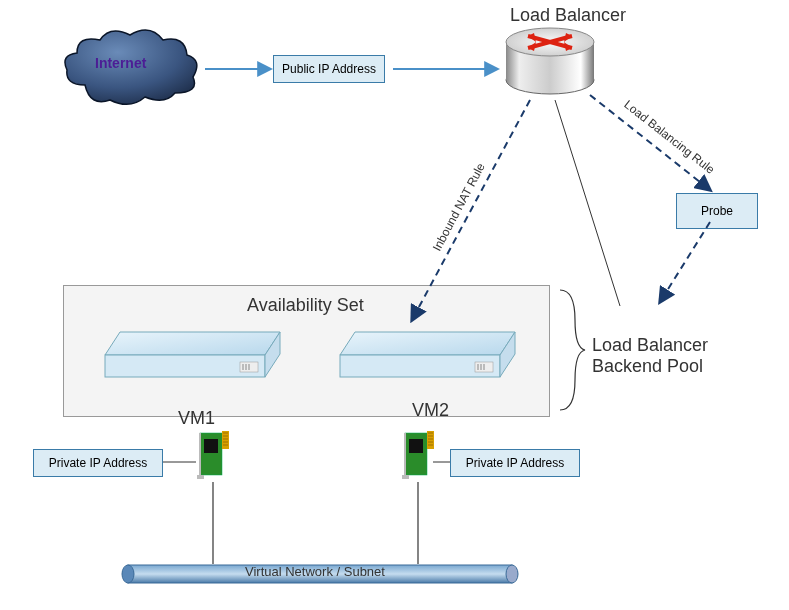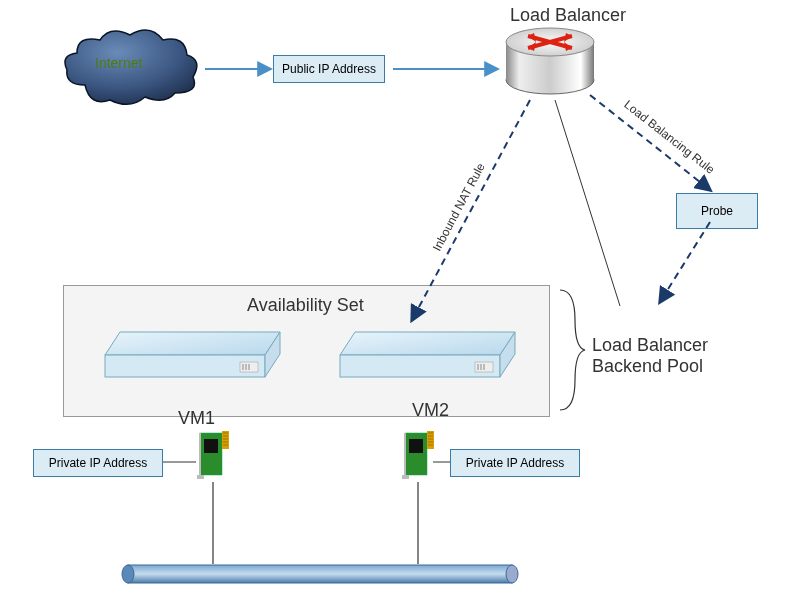--- a/index.html
+++ b/index.html
@@ -50,21 +50,21 @@
   <svg style="position:absolute;left:55px;top:25px;width:150px;height:90px;">
     <defs>
       <radialGradient id="cloudGrad" cx="40%" cy="30%" r="80%">
         <stop offset="0%" stop-color="#6a8bb8"></stop>
         <stop offset="60%" stop-color="#3a5580"></stop>
         <stop offset="100%" stop-color="#1b2a45"></stop>
       </radialGradient>
     </defs>
     <path d="M30 60 Q10 60 12 45 Q5 30 22 28 Q22 10 45 15 Q55 0 75 10 Q95 -2 108 15 Q130 10 132 30 Q148 35 138 52 Q145 68 120 68 Q110 80 90 72 Q75 85 55 75 Q35 82 30 60 Z" fill="url(#cloudGrad)" stroke="#0a1528" stroke-width="1.5"></path>
   </svg>
-  <div class="label" style="left:95px;top:55px;color:#4d7c0f;font-size:14px;font-weight:normal;">Internet</div>
+  <div class="label" style="left:95px;top:55px;color:#4c1d95;font-size:14px;font-weight:bold;">Internet</div>
 
   <div class="box" style="left:273px;top:55px;width:112px;height:28px;">
     <span>Public IP Address</span>
   </div>
 
   <div class="label" style="left:510px;top:5px;">Load Balancer</div>
 
   <svg style="position:absolute;left:500px;top:22px;width:100px;height:80px;">
     <defs>
       <linearGradient id="cylGrad" x1="0%" y1="0%" x2="100%" y2="0%">
@@ -170,20 +170,21 @@
       <linearGradient id="pipeGrad" x1="0%" y1="0%" x2="0%" y2="100%">
         <stop offset="0%" stop-color="#7aa8d0"></stop>
         <stop offset="50%" stop-color="#c5dcef"></stop>
         <stop offset="100%" stop-color="#4a7aa8"></stop>
       </linearGradient>
     </defs>
     <rect x="8" y="5" width="384" height="18" fill="url(#pipeGrad)" stroke="#3a6a98" stroke-width="1"></rect>
     <ellipse cx="8" cy="14" rx="6" ry="9" fill="#5a88b8" stroke="#3a6a98" stroke-width="1"></ellipse>
     <ellipse cx="392" cy="14" rx="6" ry="9" fill="#9ac" stroke="#3a6a98" stroke-width="1"></ellipse>
   </svg>
+  <div class="label" style="left:245px;top:564px;font-size:13px;">Virtual Network / Subnet</div>
 
   <svg class="overlay">
     <defs>
       <marker id="arrBlue" viewBox="0 0 10 10" refX="8" refY="5" markerWidth="8" markerHeight="8" orient="auto">
         <path d="M0,0 L10,5 L0,10 z" fill="#4a90c8"></path>
       </marker>
       <marker id="arrNavy" viewBox="0 0 10 10" refX="8" refY="5" markerWidth="9" markerHeight="9" orient="auto">
         <path d="M0,0 L10,5 L0,10 z" fill="#1a3a6a"></path>
       </marker>
     </defs>

